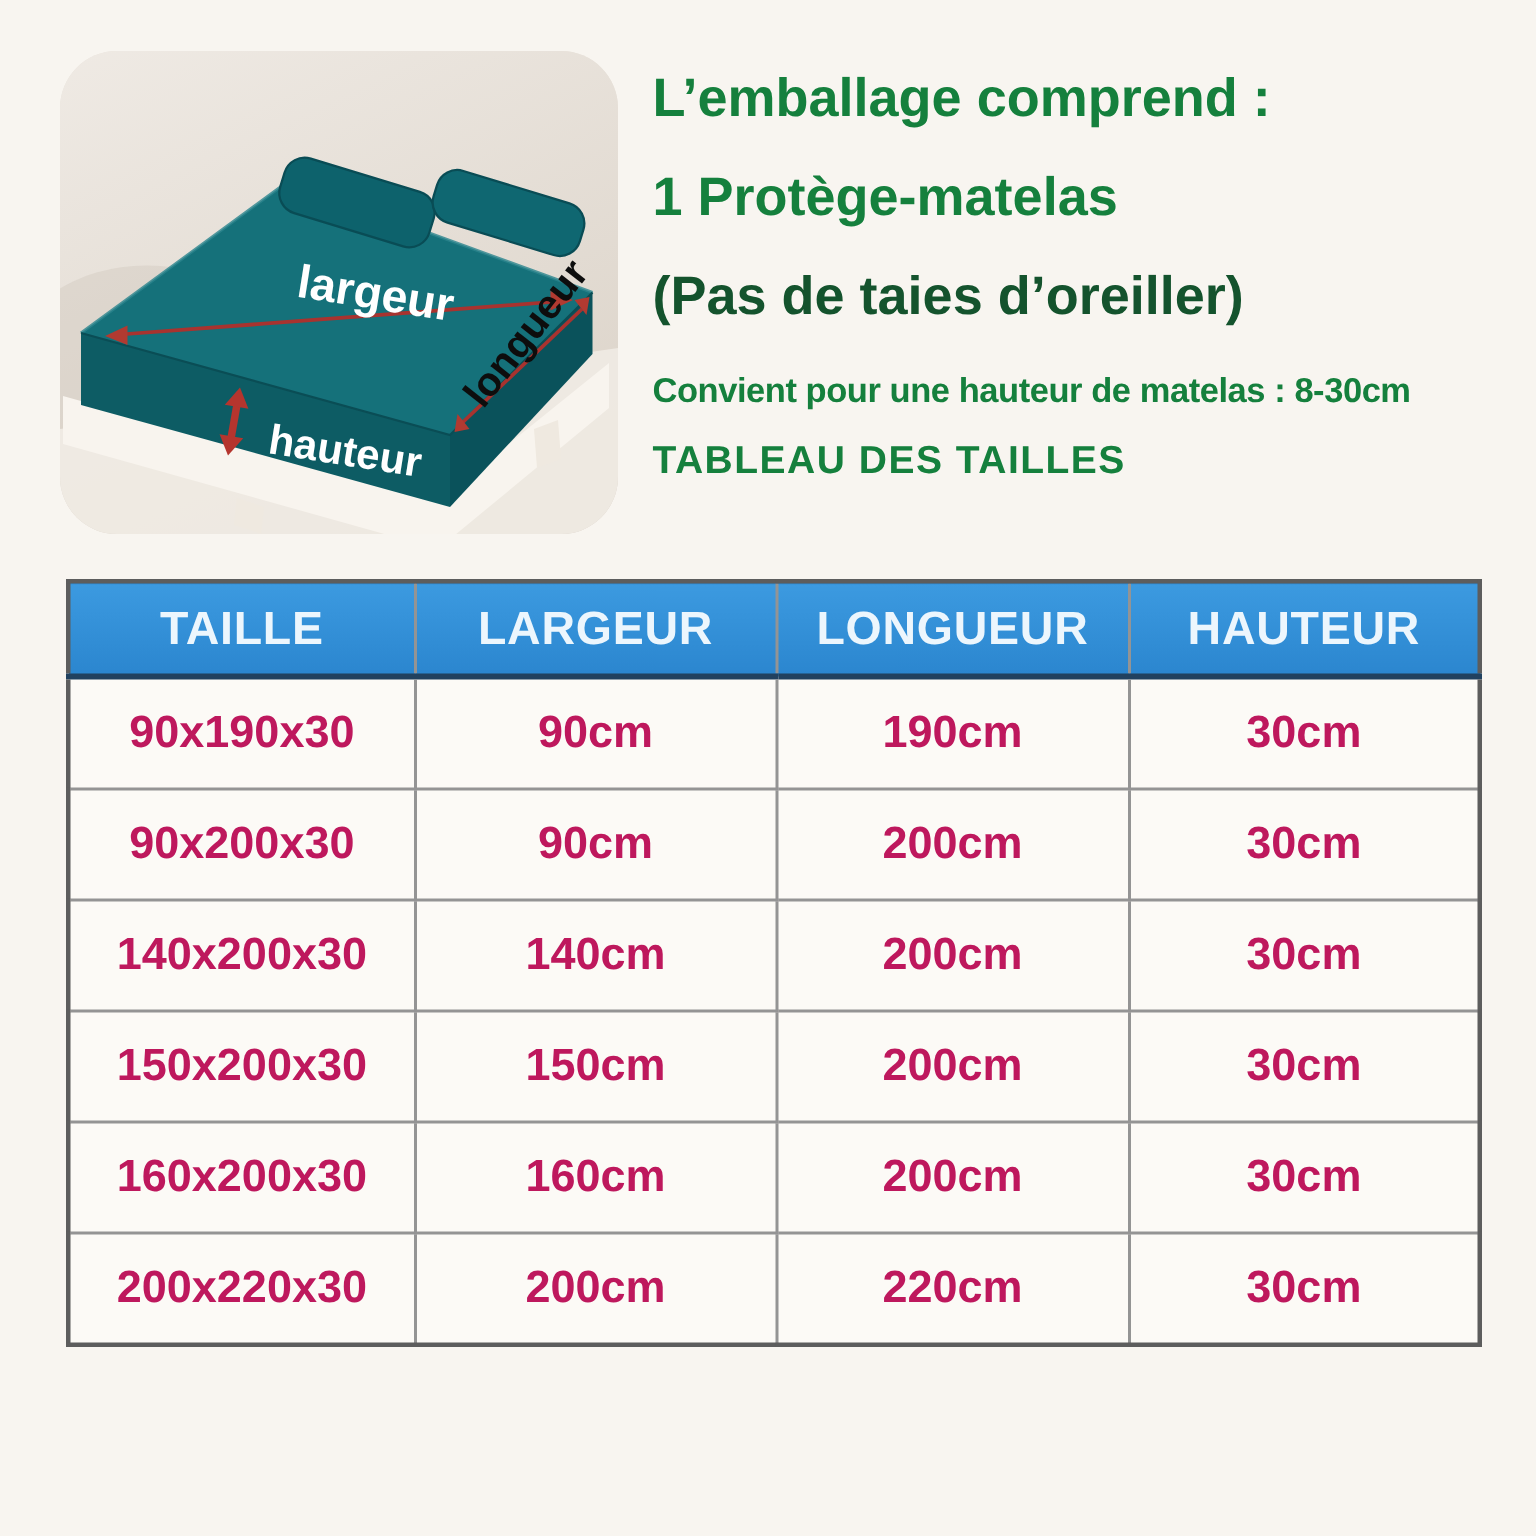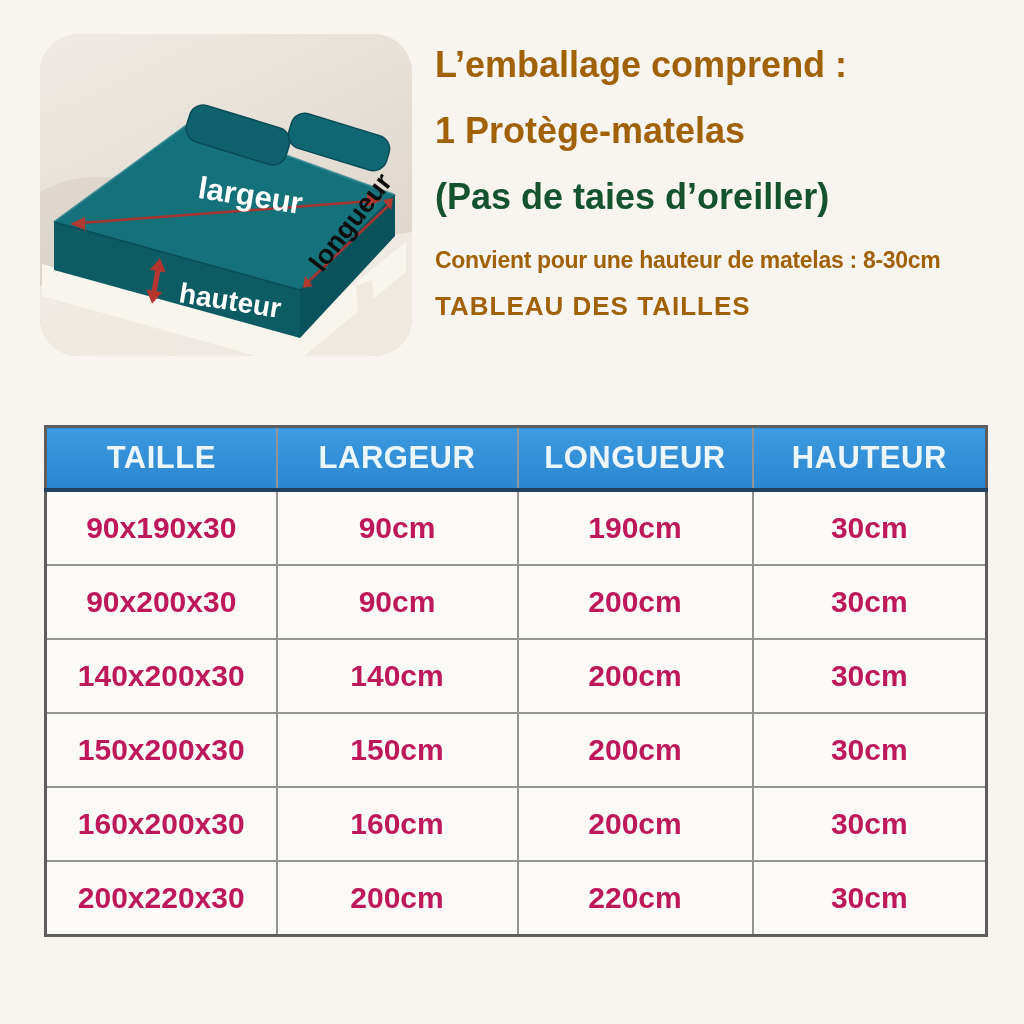--- a/index.html
+++ b/index.html
@@ -5,29 +5,29 @@
   html,body{margin:0;padding:0;}
   body{font-family:"Liberation Sans",sans-serif;background:#f8f5f0;}
   .canvas{position:relative;width:1024px;height:1024px;background:#f8f5f0;overflow:hidden;}
 
   
   .photo-card{position:absolute;left:40px;top:34px;width:372px;height:322px;border-radius:38px;overflow:hidden;background:#e9e3db;}
   .photo-card svg{display:block;width:100%;height:100%;}
   .svg-label{font-family:"Liberation Sans",sans-serif;font-weight:bold;}
 
   
-  .info-line{position:absolute;left:435px;color:#a16207;font-weight:bold;white-space:nowrap;}
+  .info-line{position:absolute;left:435px;color:#15803d;font-weight:bold;white-space:nowrap;}
   .pkg1{top:44px;font-size:36px;}
   .pkg2{top:110px;font-size:36px;}
   .nopillow{top:176px;font-size:36px;color:#14532d;}
   .fits{top:247px;font-size:23px;letter-spacing:-0.3px;}
   .tbl-title{top:291px;font-size:26px;letter-spacing:1px;}
 
   
-  .size-table{position:absolute;left:44px;top:386px;width:941px;border-collapse:collapse;table-layout:fixed;background:#fcfaf6;border:3px solid #5d5d5d;margin-top:39px;}
+  .size-table{position:absolute;left:44px;top:386px;width:941px;border-collapse:collapse;table-layout:fixed;background:#fcfaf6;border:3px solid #5d5d5d;}
   .size-table th{height:58px;background:linear-gradient(#3c9ae0,#2b86cf);color:#ecf6fd;font-size:31px;font-weight:bold;letter-spacing:0.5px;border:2px solid #949494;border-top:none;border-bottom:4px solid #21415f;text-align:center;}
   .size-table td{height:70px;font-size:30px;font-weight:bold;color:#be185d;text-align:center;vertical-align:middle;border:2px solid #949494;}
 </style>
 </head>
 <body>
 
 <div class="canvas">
 
   <div class="photo-card">
     <svg viewBox="0 0 372 322">

